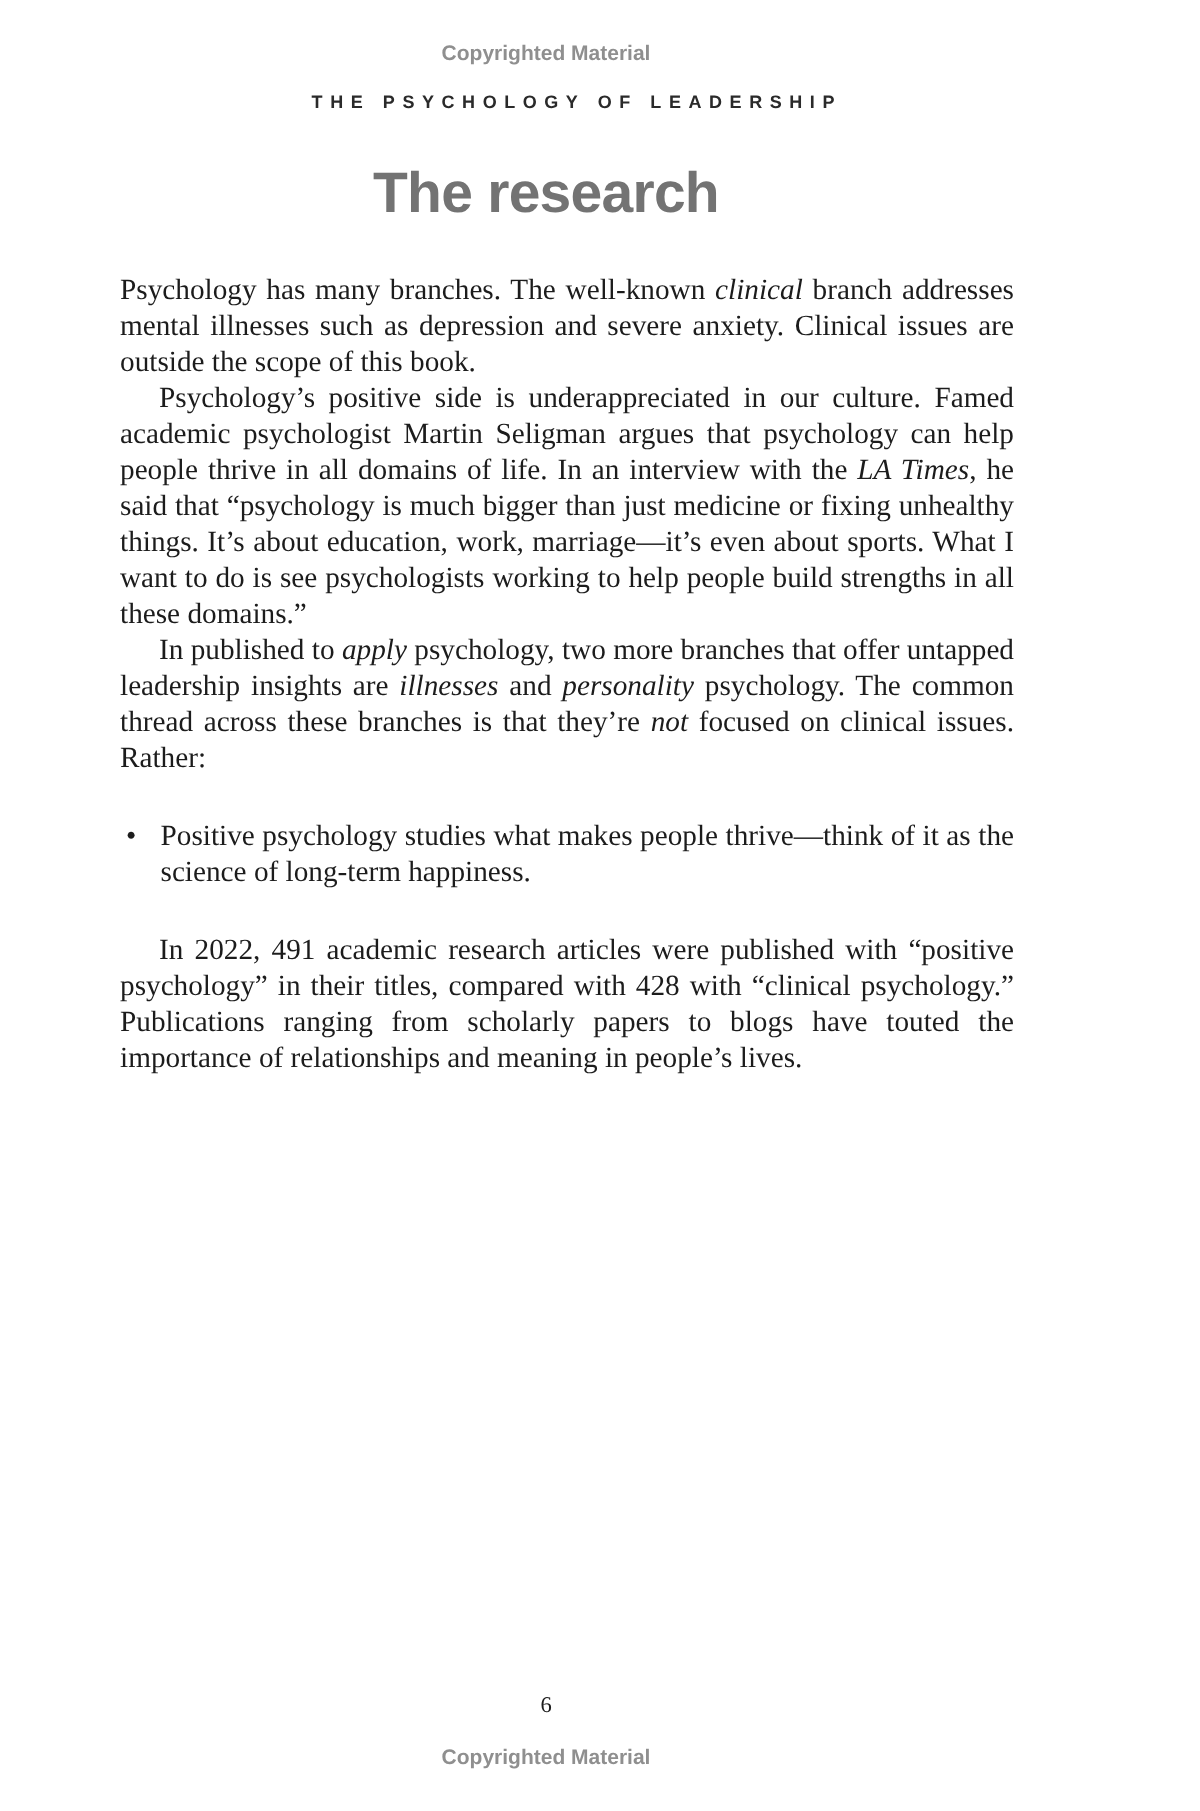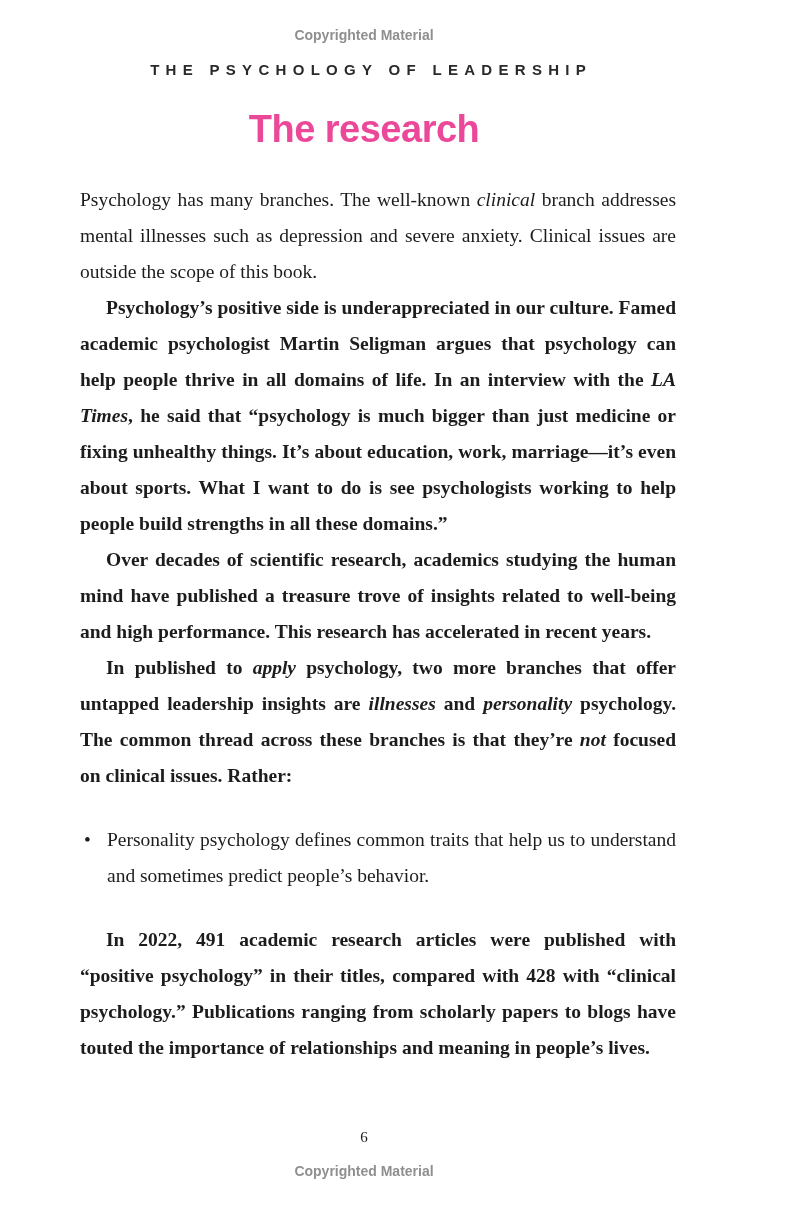--- a/index.html
+++ b/index.html
@@ -24,58 +24,57 @@
     font-family: "Liberation Sans", sans-serif;
     font-weight: 700;
     font-size: 14px;
     color: #8f8f8f;
   }
   .copyright.top { top: 27px; }
   .copyright.bottom { top: 1163px; }
   .running-header {
     position: absolute;
     top: 61px;
-    left: 4px;
+    left: 18px;
     width: 100%;
     text-align: center;
     font-family: "Liberation Sans", sans-serif;
     font-weight: 700;
-    font-size: 15px;
+    font-size: 12px;
     letter-spacing: 0.42em;
     text-indent: 0.42em; 
     color: #2a2a2a;
   }
   .chapter-title {
     position: absolute;
     top: 108px;
     left: 0;
     width: 100%;
     margin: 0;
     text-align: center;
     font-family: "Liberation Sans", sans-serif;
     font-weight: 700;
     font-size: 38px;
     letter-spacing: -0.5px;
-    color: #ec4899;
+    color: #737373;
   }
   .body-text {
     position: absolute;
     top: 182px;
     left: 80px;
     width: 596px;
     font-size: 19.5px;
-    line-height: 36px;
+    line-height: 24px;
     text-align: justify;
   }
   .body-text p {
     margin: 0;
   }
   .body-text p.indent {
     text-indent: 26px;
-    font-weight: bold;
   }
   .body-text em {
     font-style: italic;
   }
   .body-text ul.bullets {
     margin: 28px 0;
     padding: 0 0 0 27px;
     list-style: none;
   }
   .body-text ul.bullets li {
@@ -104,24 +103,23 @@
 <div class="page">
   <div class="copyright top">Copyrighted Material</div>
 
   <div class="running-header">THE PSYCHOLOGY OF LEADERSHIP</div>
 
   <h1 class="chapter-title">The research</h1>
 
   <div class="body-text">
       <p><span>Psychology has many branches. The well-known </span><em>clinical</em><span> branch addresses mental illnesses such as depression and severe anxiety. Clinical issues are outside the scope of this book.</span></p>
       <p class="indent"><span>Psychology’s positive side is underappreciated in our culture. Famed academic psychologist Martin Seligman argues that psychology can help people thrive in all domains of life. In an interview with the </span><em>LA Times</em><span>, he said that “psychology is much bigger than just medicine or fixing unhealthy things. It’s about education, work, marriage—it’s even about sports. What I want to do is see psychologists working to help people build strengths in all these domains.”</span></p>
-      <p class="indent"><span>Over decades of scientific research, academics studying the human mind have published a treasure trove of insights related to well-being and high performance. This research has accelerated in recent years.</span></p>
       <p class="indent"><span>In published to </span><em>apply</em><span> psychology, two more branches that offer untapped leadership insights are </span><em>illnesses</em><span> and </span><em>personality</em><span> psychology. The common thread across these branches is that they’re </span><em>not</em><span> focused on clinical issues. Rather:</span></p>
       <ul class="bullets">
-        <li><span>Personality psychology defines common traits that help us to understand and sometimes predict people’s behavior.</span></li>
+        <li><span>Positive psychology studies what makes people thrive—think of it as the science of long-term happiness.</span></li>
       </ul>
       <p class="indent"><span>In 2022, 491 academic research articles were published with “positive psychology” in their titles, compared with 428 with “clinical psychology.” Publications ranging from scholarly papers to blogs have touted the importance of relationships and meaning in people’s lives.</span></p>
     </div>
 
   <div class="page-number">6</div>
 
   <div class="copyright bottom">Copyrighted Material</div>
 </div>
 
 </body></html>

